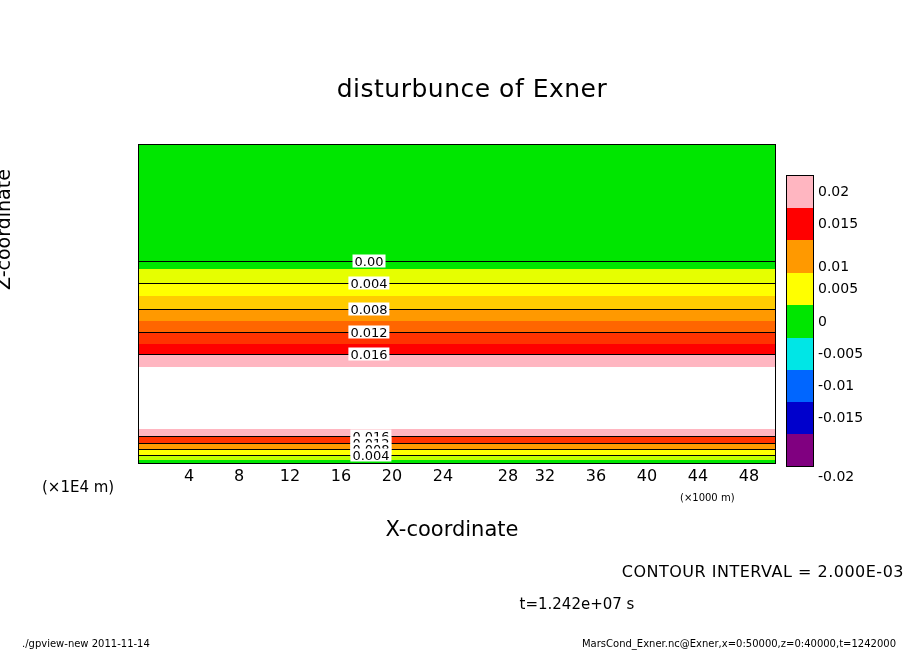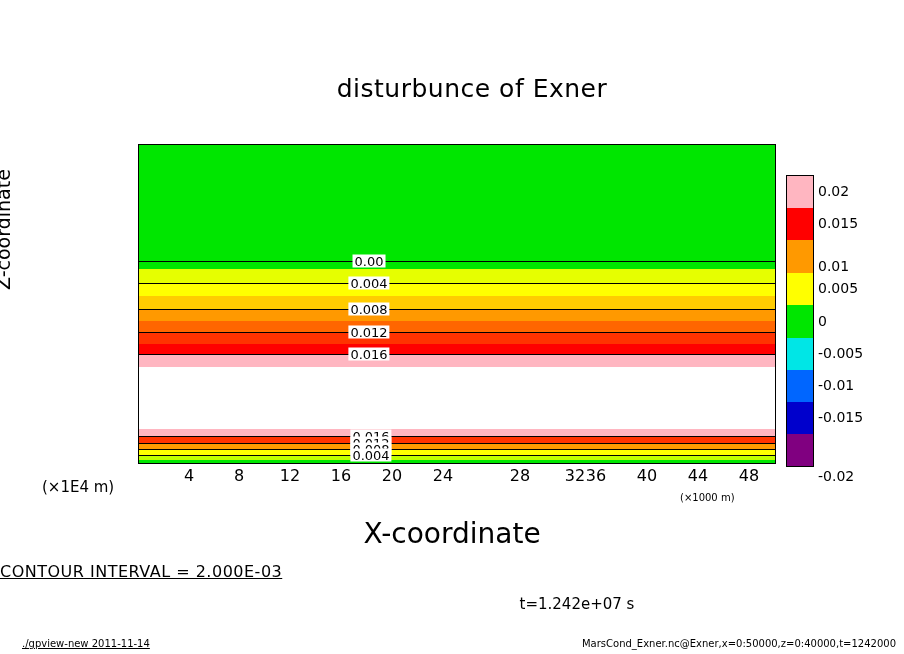--- a/index.html
+++ b/index.html
@@ -27,36 +27,36 @@
   }
   .cline{position:absolute;left:0;width:100%;height:1px;background:#000;}
   .xtick{
     position:absolute;top:466px;font-size:16px;color:#000;
     transform:translateX(-50%);
   }
   #ylabel{
     left:-8px;top:290px;font-size:19px;color:#000;
     transform:rotate(-90deg);transform-origin:left top;white-space:nowrap;
   }
-  #xlabel{left:0;right:0;top:517px;text-align:center;font-size:28px;color:#000;}
+  #xlabel{left:0;right:0;top:517px;text-align:center;font-size:21px;color:#000;}
   #yunit{left:42px;top:478px;font-size:15px;color:#000;}
   #xunit{left:680px;top:492px;font-size:10px;color:#000;}
   
   #cbar{
     left:786px;top:175px;width:26px;height:290px;border:1px solid #000;overflow:hidden;
   }
   .cbseg{position:absolute;left:0;width:100%;}
   .cblabel{
     position:absolute;left:818px;font-size:14px;color:#000;
     transform:translateY(-50%);white-space:nowrap;
   }
   
-  #ci{left:0;right:0;top:562px;text-align:left;font-size:16px;color:#000;letter-spacing:0.5px;text-decoration:underline;}
+  #ci{left:0;right:0;top:562px;text-align:right;font-size:16px;color:#000;letter-spacing:0.5px;}
   #tstamp{left:0;right:0;top:595px;text-align:center;font-size:15px;color:#000;padding-left:250px;}
-  #credit-left{left:22px;top:638px;font-size:10px;color:#000;text-decoration:underline;}
+  #credit-left{left:22px;top:638px;font-size:10px;color:#000;}
   #credit-right{right:8px;top:638px;font-size:10px;color:#000;text-align:right;}
 </style>
 </head>
 <body>
 
 <div class="abs" id="title">disturbunce of Exner</div>
 
 <div class="abs" id="plot">
 
   <div class="band" style="top:0px;height:116px;background:#00e600;"></div>
@@ -107,22 +107,22 @@
 <div class="abs" id="ylabel">Z-coordinate</div>
 <div class="abs" id="yunit">(×1E4 m)</div>
 
 <div class="abs">
   <div class="xtick" style="left:189px;">4</div>
   <div class="xtick" style="left:239px;">8</div>
   <div class="xtick" style="left:290px;">12</div>
   <div class="xtick" style="left:341px;">16</div>
   <div class="xtick" style="left:392px;">20</div>
   <div class="xtick" style="left:443px;">24</div>
-  <div class="xtick" style="left:520px;">28</div>
-  <div class="xtick" style="left:545px;margin-left:30px;">32</div>
+  <div class="xtick" style="left:508px;">28</div>
+  <div class="xtick" style="left:545px;">32</div>
   <div class="xtick" style="left:596px;">36</div>
   <div class="xtick" style="left:647px;">40</div>
   <div class="xtick" style="left:698px;">44</div>
   <div class="xtick" style="left:749px;">48</div>
 </div>
 <div class="abs" id="xlabel">X-coordinate</div>
 <div class="abs" id="xunit">(×1000 m)</div>
 
 <div class="abs" id="cbar">
   <div class="cbseg" style="top:0px;height:32px;background:#ffb6c1;"></div>

